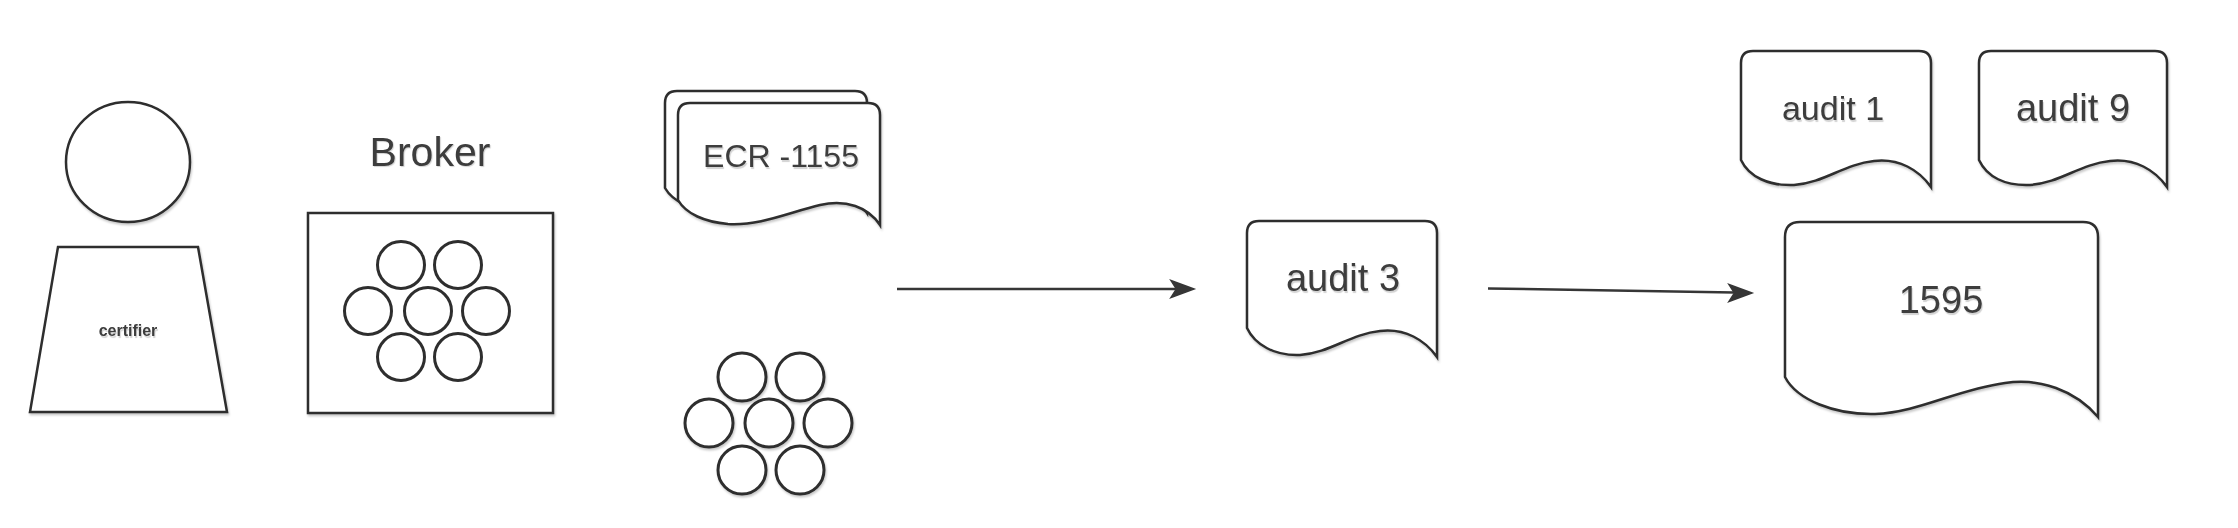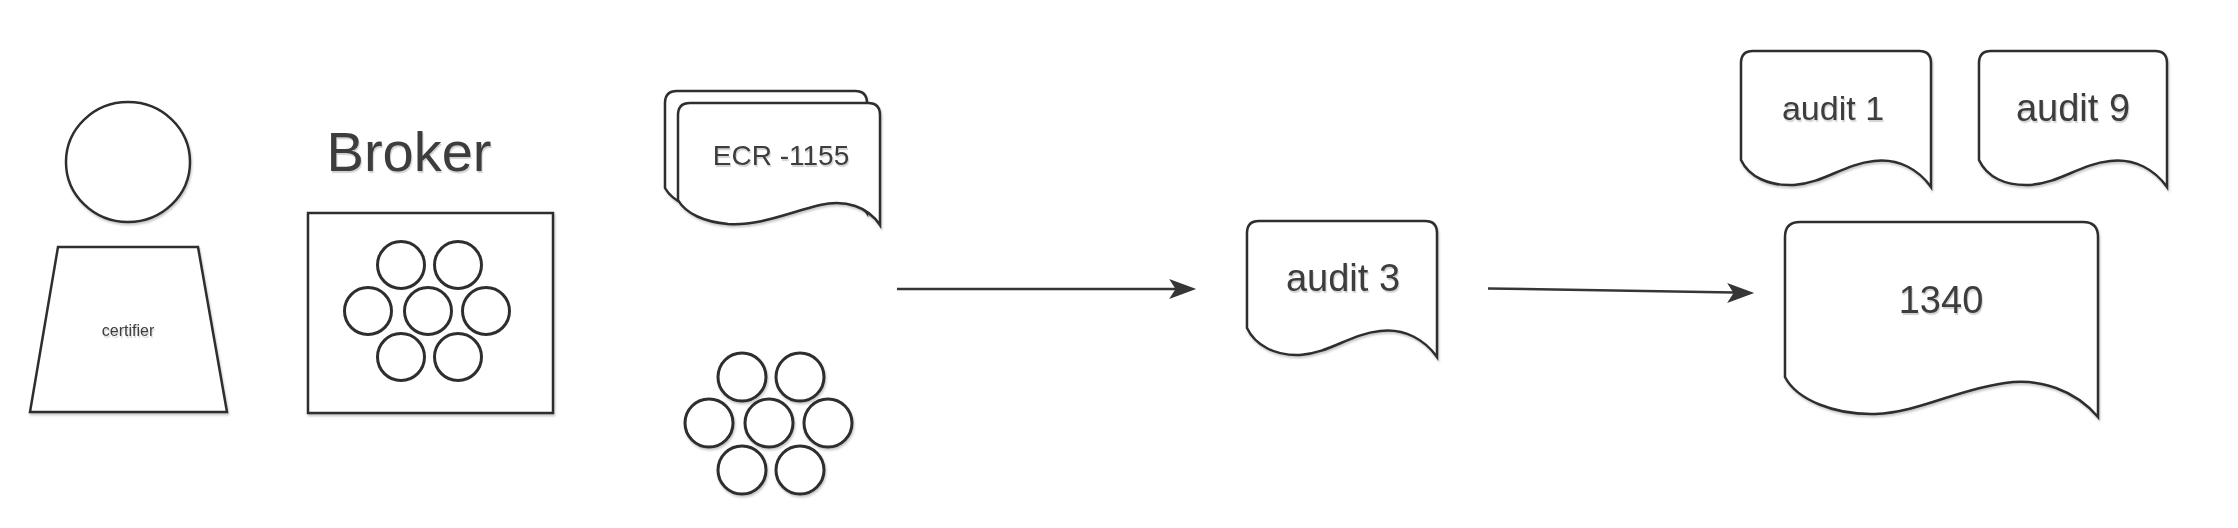--- a/index.html
+++ b/index.html
@@ -98,28 +98,28 @@
       <path d="M 1979 160 L 1979 63 Q 1979 51 1991 51 L 2155 51 Q 2167 51 2167 63 L 2167 187
                C 2155 170 2135 158 2110 161 C 2080 164 2060 183 2030 185 C 2005 186 1987 177 1979 160 Z"></path>
     </g>
 
     <g class="shape" fill="#ffffff" stroke="#2e2e2e" stroke-width="2.5">
       <path d="M 1785 377 L 1785 237 Q 1785 222 1800 222 L 2083 222 Q 2098 222 2098 237 L 2098 417
                C 2075 390 2040 378 2005 383 C 1955 390 1920 412 1875 414 C 1835 415 1797 400 1785 377 Z"></path>
     </g>
   </svg>
 
-  <div class="label" style="left:128px; top:331px; font-size:16px;">certifier</div>
+  <div class="label" style="left:128px; top:331px; font-size:16px;font-weight:bold;">certifier</div>
 
-  <div class="label" style="left:409px; top:152px; font-size:56px;">Broker</div>
+  <div class="label" style="left:430px; top:152px; font-size:41px;">Broker</div>
 
-  <div class="label" style="left:781px; top:156px; font-size:28px;">ECR -1155</div>
+  <div class="label" style="left:781px; top:156px; font-size:32px;">ECR -1155</div>
 
 
   <div class="label" style="left:1343px; top:278px; font-size:38px;">audit 3</div>
 
   <div class="label" style="left:1833px; top:108px; font-size:34px;">audit 1</div>
 
   <div class="label" style="left:2073px; top:108px; font-size:38px;">audit 9</div>
 
-  <div class="label" style="left:1941px; top:300px; font-size:38px;">1340</div>
+  <div class="label" style="left:1941px; top:300px; font-size:38px;">1595</div>
 
 </div>
 
 </body></html>

